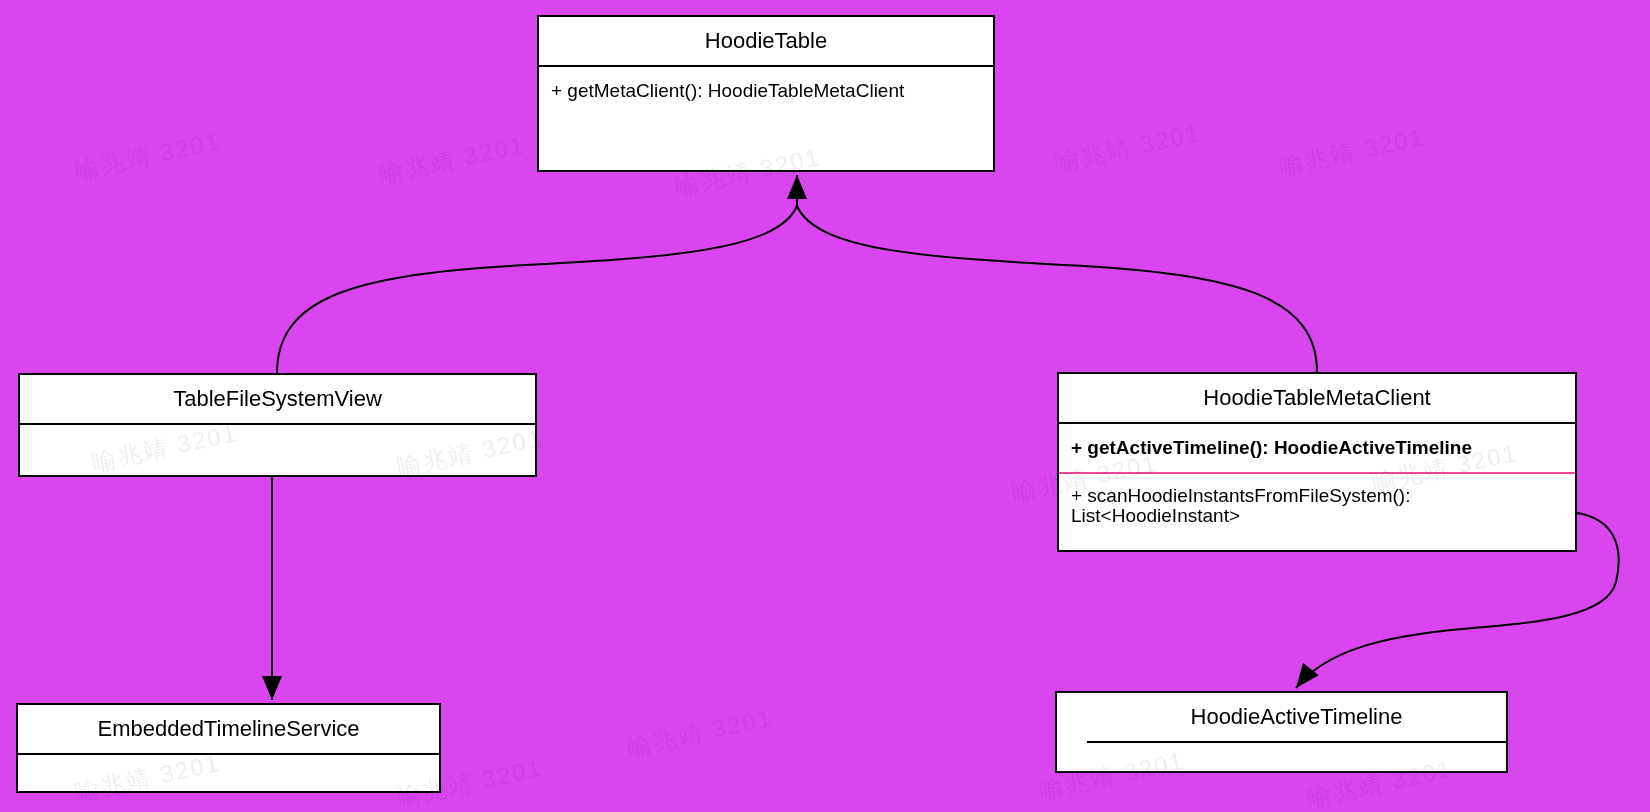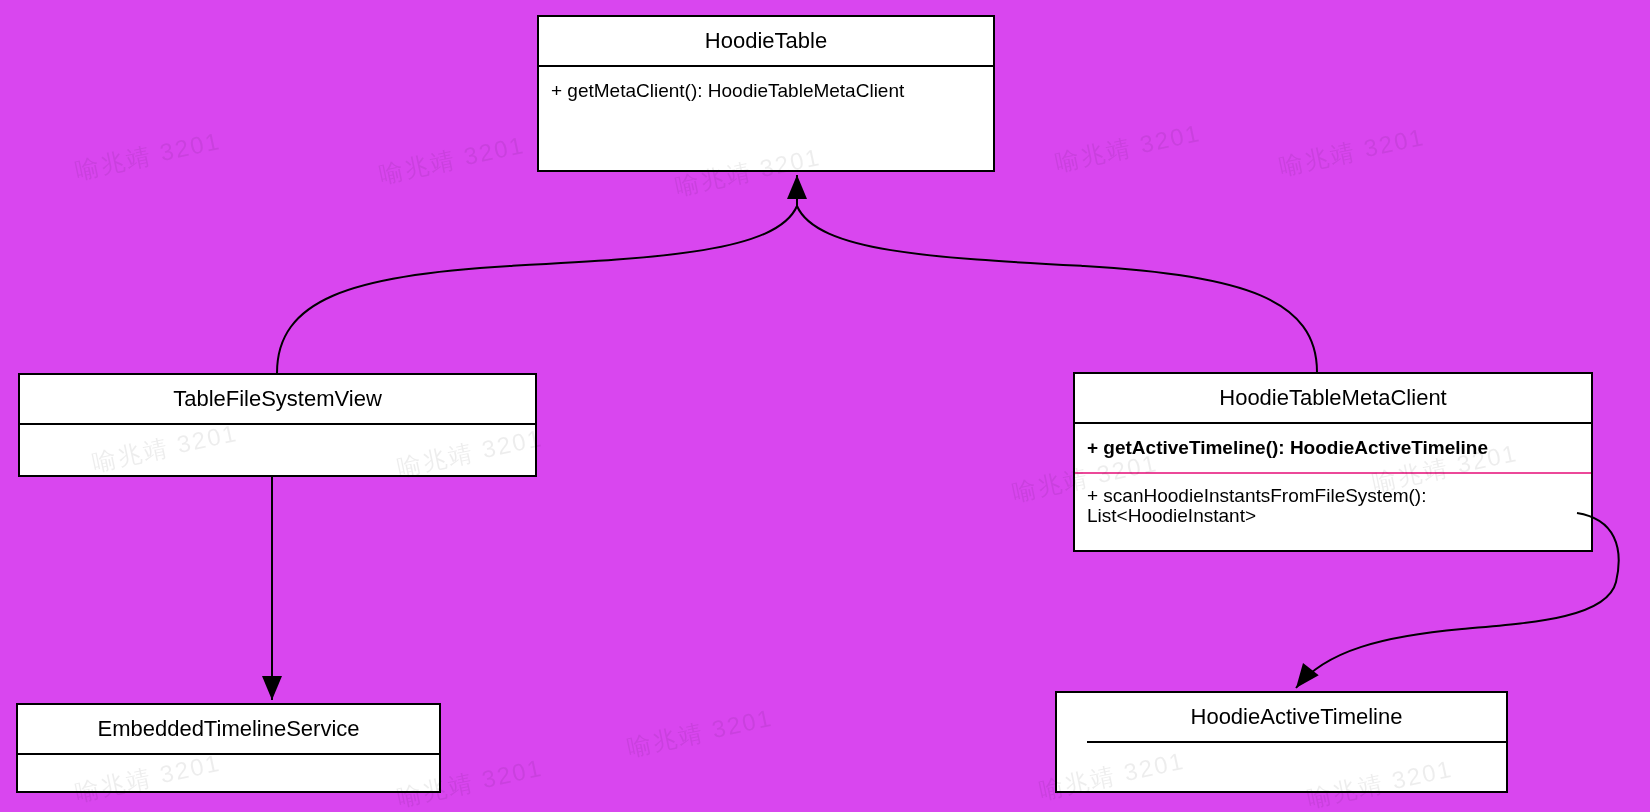--- a/index.html
+++ b/index.html
@@ -57,36 +57,36 @@
     <div class="uml-comp pad-top" style="height:103px;">
       <div class="uml-member">+ getMetaClient(): HoodieTableMetaClient</div>
     </div>
   </div>
 
   <div class="uml-class" style="left:18px;top:373px;width:519px;height:104px;">
     <div class="uml-title">TableFileSystemView</div>
     <div class="uml-comp" style="height:50px;"></div>
   </div>
 
-  <div class="uml-class" style="left:1057px;top:372px;width:520px;height:180px;margin-left:16px;">
+  <div class="uml-class" style="left:1057px;top:372px;width:520px;height:180px;">
     <div class="uml-title">HoodieTableMetaClient</div>
     <div class="uml-comp divided" style="height:50px;">
       <div class="uml-member bold">+ getActiveTimeline(): HoodieActiveTimeline</div>
     </div>
     <div class="uml-comp" style="height:76px;">
       <div class="uml-member wrap">+ scanHoodieInstantsFromFileSystem(): List&lt;HoodieInstant&gt;</div>
     </div>
   </div>
 
   <div class="uml-class" style="left:16px;top:703px;width:425px;height:90px;">
     <div class="uml-title">EmbeddedTimelineService</div>
     <div class="uml-comp" style="height:36px;"></div>
   </div>
 
-  <div class="uml-class" style="left:1055px;top:691px;width:453px;height:102px;padding-left:30px;">
+  <div class="uml-class" style="left:1055px;top:691px;width:453px;height:82px;padding-left:30px;">
     <div class="uml-title">HoodieActiveTimeline</div>
     <div class="uml-comp" style="height:48px;"></div>
   </div>
 
   <span class="wm" style="left: 148px; top: 156px; color: rgba(0, 0, 0, 0.07);">喻兆靖 3201</span>
   <span class="wm" style="left: 452px; top: 160px; color: rgba(0, 0, 0, 0.07);">喻兆靖 3201</span>
   <span class="wm" style="left: 748px; top: 172px; color: rgba(0, 0, 0, 0.07);">喻兆靖 3201</span>
   <span class="wm" style="left: 1128px; top: 148px; color: rgba(0, 0, 0, 0.07);">喻兆靖 3201</span>
   <span class="wm" style="left: 1352px; top: 152px; color: rgba(0, 0, 0, 0.07);">喻兆靖 3201</span>
   <span class="wm" style="left: 165px; top: 448px; color: rgba(0, 0, 0, 0.07);">喻兆靖 3201</span>

